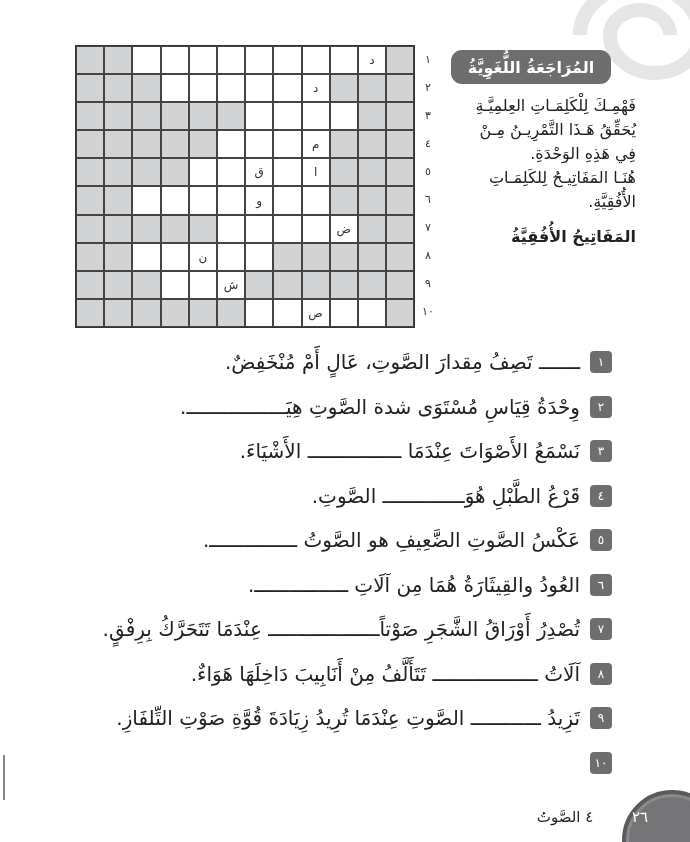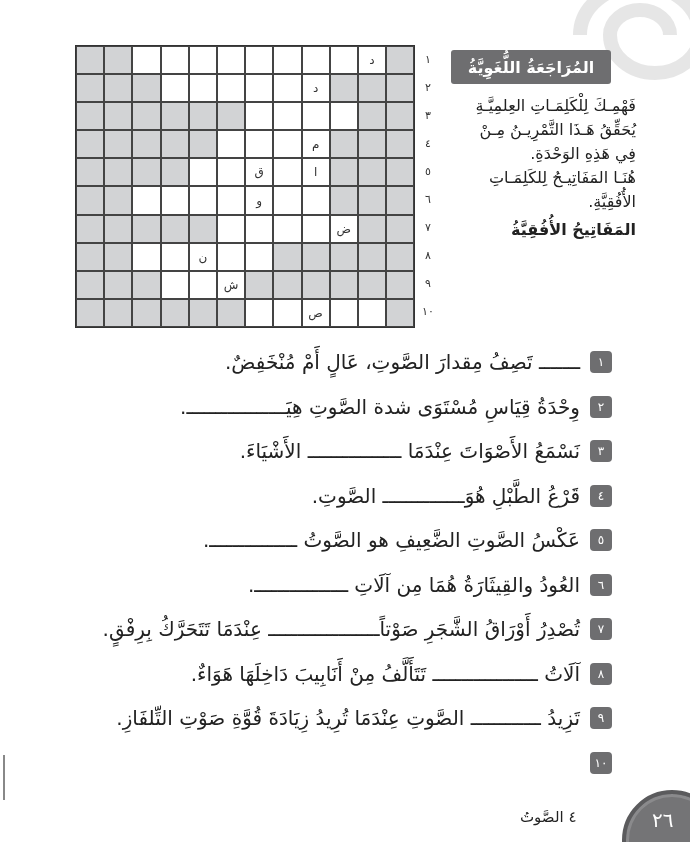--- a/index.html
+++ b/index.html
@@ -15,47 +15,47 @@
   }
   .cell { border: 1px solid #444; background: #fff; display: flex; align-items: center; justify-content: center;
           font-family: "DejaVu Sans", sans-serif; font-size: 12px; color: #333; }
   .cell.g { background: #d2d3d5; }
 
   .rownums { position: absolute; left: 418px; top: 45px; width: 20px; }
   .rownum { height: 28.1px; display: flex; align-items: center; justify-content: center; font-size: 11px; color: #333; }
 
   .title-badge {
     position: absolute; left: 451px; top: 50px; width: 160px; height: 34px;
-    background: #6e6e70; border-radius: 3px; color: #fff;
+    background: #6e6e70; border-radius: 11px; color: #fff;
     font-size: 16px; font-weight: bold; display: flex; align-items: center; justify-content: center;
     direction: rtl;
   }
   .intro {
     position: absolute; left: 440px; top: 94px; width: 196px;
     direction: rtl; text-align: right; font-size: 16px; line-height: 24px; color: #222;
   }
-  .intro-heading { font-weight: bold; margin-top: 4px; }
+  .intro-heading { font-weight: bold; margin-top: 11px; }
 
   .clues { position: absolute; left: 0; top: 340px; width: 612px; direction: rtl; }
   .clue { display: flex; align-items: center; height: 44.5px; }
   .clue-num {
     width: 22px; height: 22px; background: #6e6e70; color: #fff; border-radius: 4px;
     font-size: 12px; display: flex; align-items: center; justify-content: center; flex-shrink: 0;
     margin-left: 10px;
   }
   .clue-text { font-size: 20px; color: #222; white-space: nowrap; }
 
   .left-line { position: absolute; left: 3px; top: 755px; width: 2px; height: 45px; background: #888; }
 
   .page-circle {
     position: absolute; left: 622px; top: 790px; width: 100px; height: 100px; border-radius: 50%;
     background: #747476; border: 4px solid #5b5b5d; box-shadow: inset 0 0 0 3px #8a8a8c;
   }
-  .page-num { position: absolute; left: 652px; top: 808px; color: #fff; font-size: 20px; }
-  .chapter { position: absolute; left: 520px; top: 808px; direction: rtl; width: 90px; text-align: left; font-size: 15px; color: #222; }
+  .page-num { position: absolute; left: 632px; top: 808px; color: #fff; font-size: 15px; }
+  .chapter { position: absolute; left: 520px; top: 808px; direction: rtl; width: 90px; text-align: center; font-size: 15px; color: #222; }
 </style>
 </head>
 <body>
 
 <svg class="swirl" viewBox="0 0 160 130">
   <path d="M80 65 m-60 0 a60 50 0 1 1 120 0 a45 38 0 1 1 -90 0 a30 25 0 1 1 60 0" fill="none" stroke="#777" stroke-width="14"></path>
 </svg>
 
 <div class="title-badge">المُرَاجَعَةُ اللُّغَوِيَّةُ</div>
 

